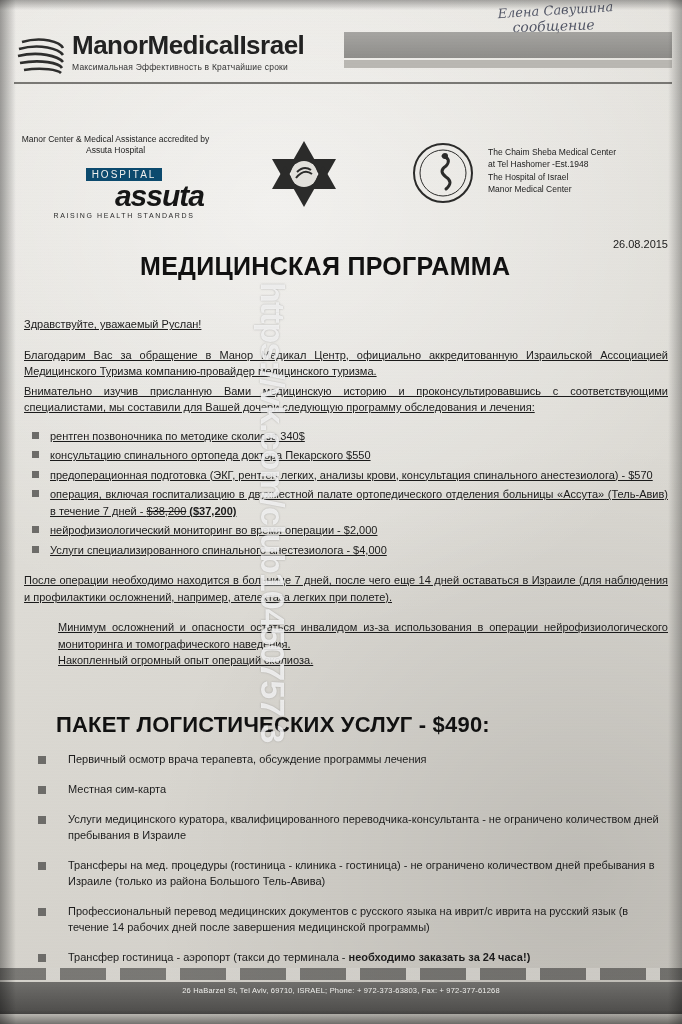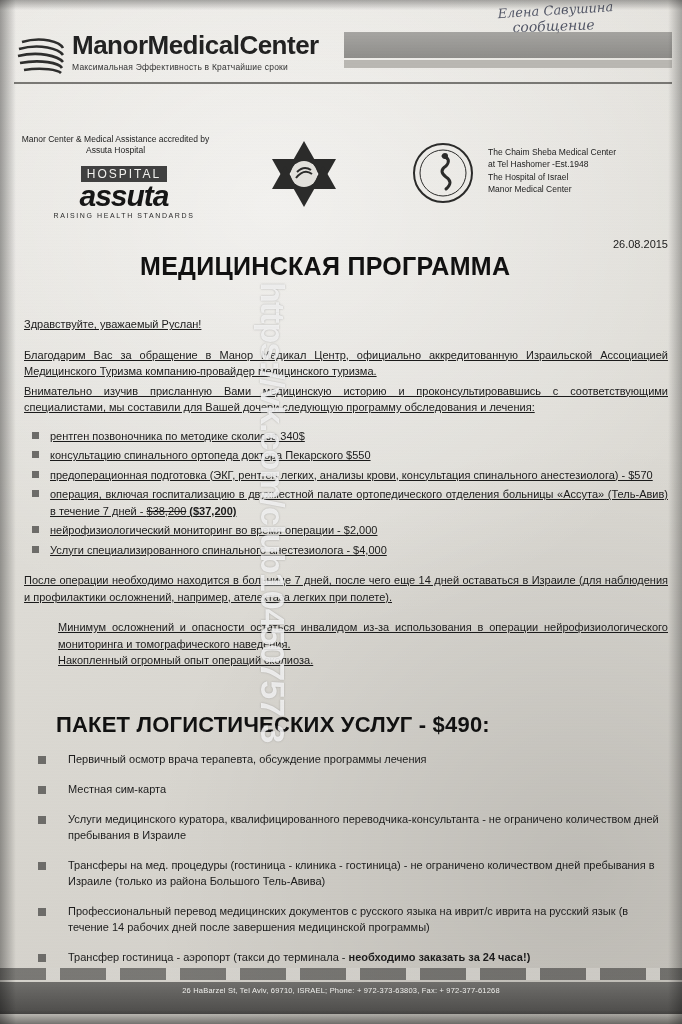--- a/index.html
+++ b/index.html
@@ -138,35 +138,36 @@
     text-align: center;
     color: #222;
   }
   .assuta-block {
     position: absolute;
     left: 26px; top: 34px;
     width: 160px;
     text-align: center;
   }
   .assuta-hosp {
-    font-size: 12px;
+    font-size: 10px;
     letter-spacing: 2px;
     color: #333;
-    background: #404040;
+    background: #0c4a6e;
     display: inline-block;
     padding: 1px 6px;
     color: #f2f1ee;
   }
   .assuta-name {
     font-size: 30px;
     font-weight: bold;
     font-style: italic;
     letter-spacing: -1px;
     line-height: .95;
     color: #161616;
+    text-align: right;
   }
   .assuta-sub {
     font-size: 7px;
     letter-spacing: 1.6px;
     color: #2a2a2a;
     margin-top: 1px;
   }
   .star-logo {
     position: absolute;
     left: 250px; top: 8px;
@@ -353,21 +354,21 @@
         <path d="M6 8 C26 2, 44 8, 47 14"></path>
         <path d="M3 15 C24 9, 43 15, 47 21"></path>
         <path d="M2 22 C23 17, 42 22, 47 28"></path>
         <path d="M4 29 C25 25, 43 29, 46 34"></path>
         <path d="M8 36 C27 33, 42 36, 45 39"></path>
       </g>
     </svg>
 
     <div class="brand">
       <div class="brand-name">
-        <span>Manor</span><span>Medical</span><span>Center</span>
+        <span>Manor</span><span>Medical</span><span>Israel</span>
       </div>
       <div class="brand-tag">Максимальная Эффективность в Кратчайшие сроки</div>
     </div>
 
     <div class="hdr-rule"></div>
   </div>
 
   <div class="accred">
     <div class="accred-text">Manor Center &amp; Medical Assistance accredited by Assuta Hospital</div>
 

